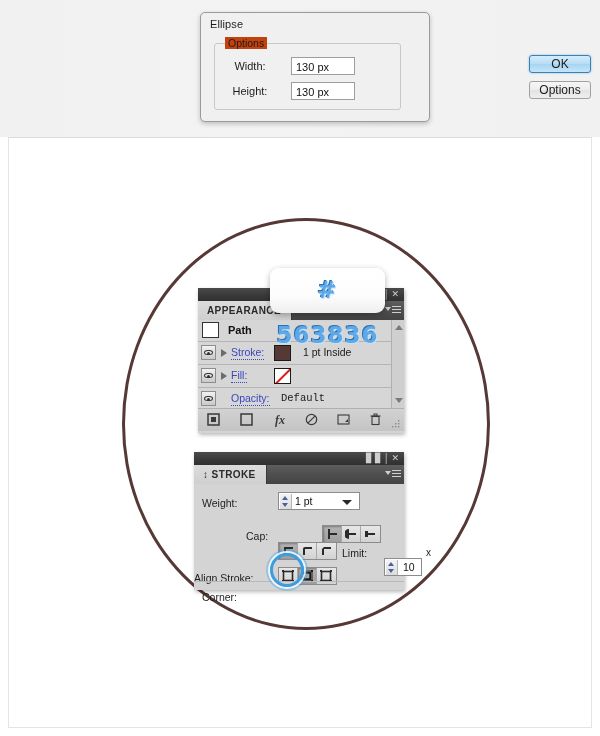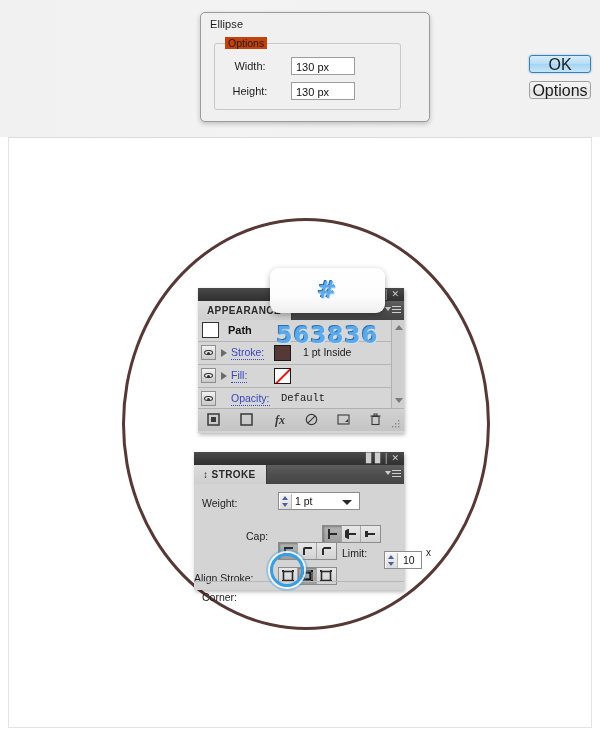--- a/index.html
+++ b/index.html
@@ -84,21 +84,21 @@
     font-size: 11px;
     color: #111;
     padding: 2px 0 0 4px;
     font-family: "Liberation Sans", sans-serif;
     line-height: 14px;
   }
   .dlg-btn {
     position: absolute;
     width: 62px; height: 18px;
     border-radius: 3px;
-    font-size: 16px;
+    font-size: 12px;
     color: #1b1b1b;
     text-align: center;
     line-height: 17px;
     box-sizing: border-box;
     cursor: default;
   }
   #btn-ok {
     left: 328px; top: 42px;
     background: linear-gradient(to bottom, #d6ecfb 0%, #b6ddf6 50%, #a6d4f3 51%, #c5e5f9 100%);
     border: 1px solid #3c7fb1;
@@ -697,21 +697,21 @@
           </div>
         <div class="sq-btn">
             <span class="glyph">
           <svg width="13" height="12" viewBox="0 0 13 12">
                 <path d="M2 10 L2 4 L4 2 L11 2 L11 4 L4 4 L4 10 Z" fill="#2a2a2a"></path>
               </svg>
             </span>
           </div>
       </div>
       <div class="st-label" style="left:148px;width:38px;">Limit:</div>
-      <div class="spinner-box" style="left:190px;top:9px;width:38px;padding-left:24px;">
+      <div class="spinner-box" style="left:190px;top:16px;width:38px;padding-left:24px;">
         <div class="spin-arrows">
             <div class="up"></div>
             <div class="dn"></div>
           </div>
         <div class="spin-val" style="left:18px;">10</div>
       </div>
       <div class="limit-x" style="left:232px;">x</div>
     </div>
 
     <div class="st-row" style="top:83px;">

